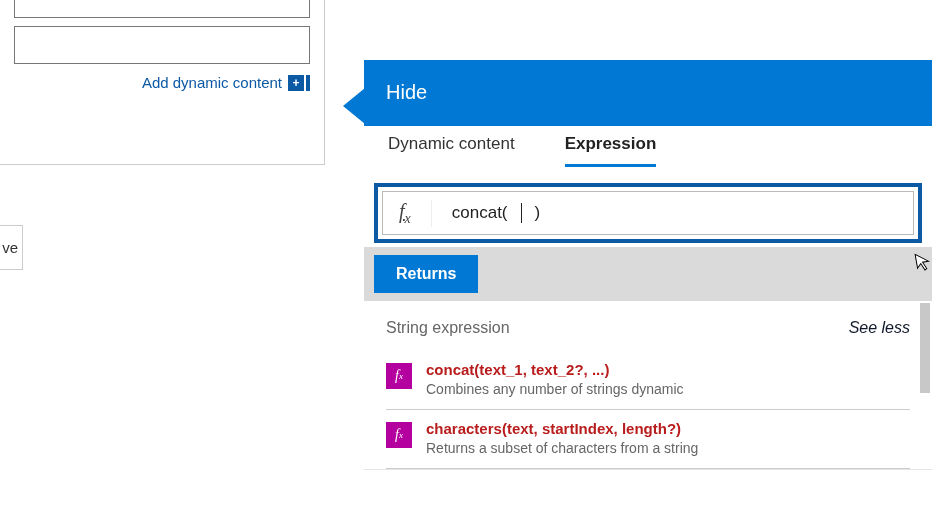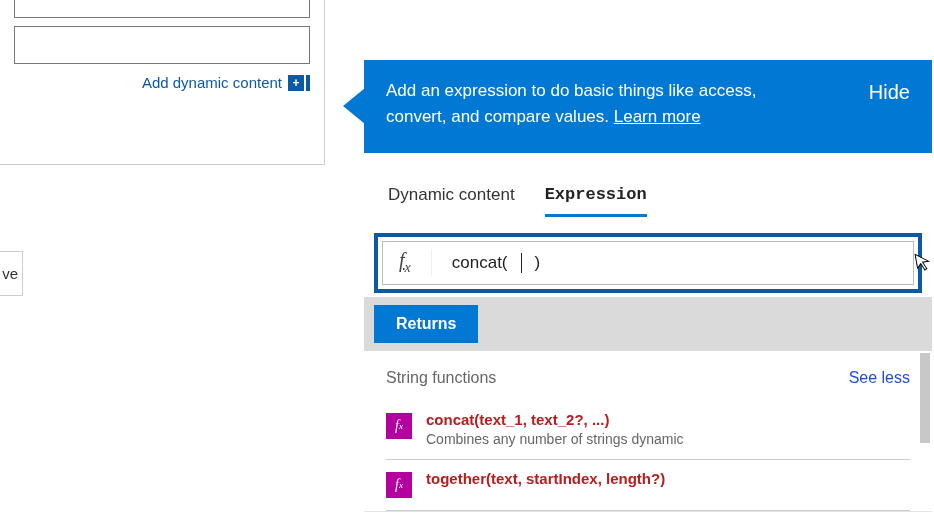--- a/index.html
+++ b/index.html
@@ -60,21 +60,21 @@
       line-height: 1;
     }
     .bar-box {
       width: 4px; height: 16px;
       background: #0C59A4;
       margin-left: 2px;
     }
     
     .left-bottom {
       position: absolute;
-      left: 0; top: 251px;
+      left: 0; top: 225px;
       width: 23px; height: 45px;
       border: 1px solid #ccc;
       border-left: none;
       background: #fff;
       display: flex;
       align-items: center;
       justify-content: flex-end;
       padding-right: 4px;
       font-size: 15px;
       color: #333;
@@ -118,34 +118,33 @@
     }
     .hide-link {
       color: #fff;
       font-size: 20px;
       cursor: pointer;
       margin-top: 3px;
     }
     
     .tabs {
       display: flex;
-      gap: 30px;
-      padding: 32px 24px 0 24px;
+      gap: 50px;
+      padding: 8px 24px 0 24px;
     }
     .tab {
       font-size: 17px;
       color: #333;
       padding-bottom: 10px;
       cursor: pointer;
     }
     .tab.active {
       font-weight: 600;
       border-bottom: 3px solid #0078D4;
       color: #222;
-      font-family: Liberation Mono, monospace;
     }
     
     .expr-wrap {
       margin: 16px 10px 0 10px;
       border: 4px solid #0C59A4;
       background: #fff;
       padding: 4px;
     }
     .expr-inner {
       border: 1px solid #bbb;
@@ -203,22 +202,23 @@
       position: relative;
     }
     .section-head {
       display: flex;
       justify-content: space-between;
       padding: 18px 22px 14px 22px;
       color: #666;
       font-size: 16px;
     }
     .section-head .see {
-      color: #1d4ed8;
-      cursor: pointer;
+      color: #0f172a;
+      cursor: pointer;
+      font-style: italic;
     }
     .fn-list {
       margin: 0 22px;
     }
     .fn-item {
       display: flex;
       gap: 14px;
       padding: 10px 0 12px 0;
       border-bottom: 1px solid #ccc;
       cursor: pointer;
@@ -268,23 +268,20 @@
     </span>
   </div>
 </div>
 
 <div class="left-bottom">ve</div>
 
 <div class="pointer"></div>
 
 <div class="panel">
   <div class="banner">
-    <div class="banner-text">
-      <span>Add an expression to do basic things like access, convert, and compare values. </span><a href="#">Learn more</a>
-    </div>
     <div class="hide-link">Hide</div>
   </div>
 
   <div class="tabs">
     <div class="tab">Dynamic content</div>
     <div class="tab active">Expression</div>
   </div>
 
   <div class="expr-wrap">
     <div class="expr-inner">
@@ -298,35 +295,36 @@
       </div>
     </div>
   </div>
 
   <div class="action-bar">
     <button class="update-btn">Returns</button>
   </div>
 
   <div class="list-wrap">
     <div class="section-head">
-      <span>String functions</span>
+      <span>String expression</span>
       <span class="see">See less</span>
     </div>
     <div class="fn-list">
       <div class="fn-item">
         <div class="fn-icon">f<span class="sub">x</span></div>
         <div>
           <div class="fn-title">concat(text_1, text_2?, ...)</div>
           <div class="fn-desc">Combines any number of strings dynamic</div>
         </div>
       </div>
       <div class="fn-item">
         <div class="fn-icon">f<span class="sub">x</span></div>
         <div>
-          <div class="fn-title">together(text, startIndex, length?)</div>
+          <div class="fn-title">characters(text, startIndex, length?)</div>
+          <div class="fn-desc">Returns a subset of characters from a string</div>
         </div>
       </div>
     </div>
     <div class="scrollbar"></div>
   </div>
 </div>
 
 <div class="cursor">
   <svg width="16" height="20" viewBox="0 0 16 20">
       <path d="M1 1 L1 15 L5 11 L8 18 L10 17 L7 10 L13 10 Z" fill="#fff" stroke="#000" stroke-width="1"></path>

